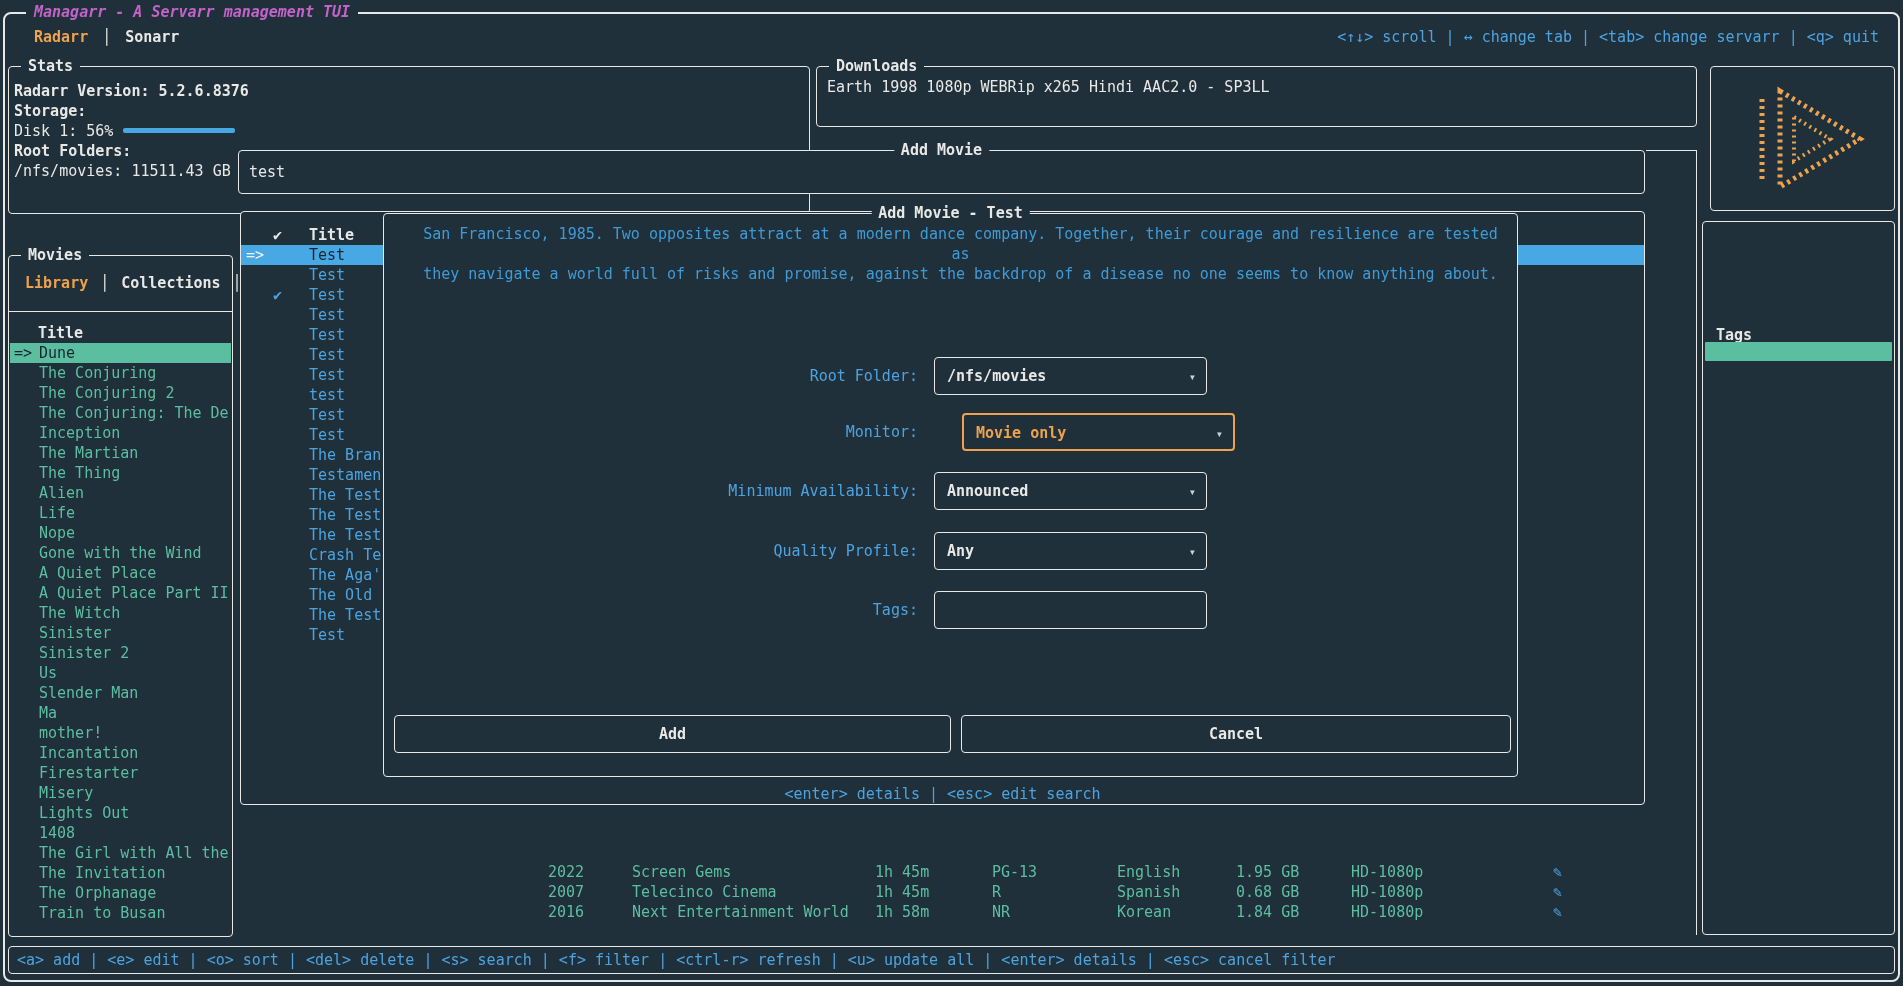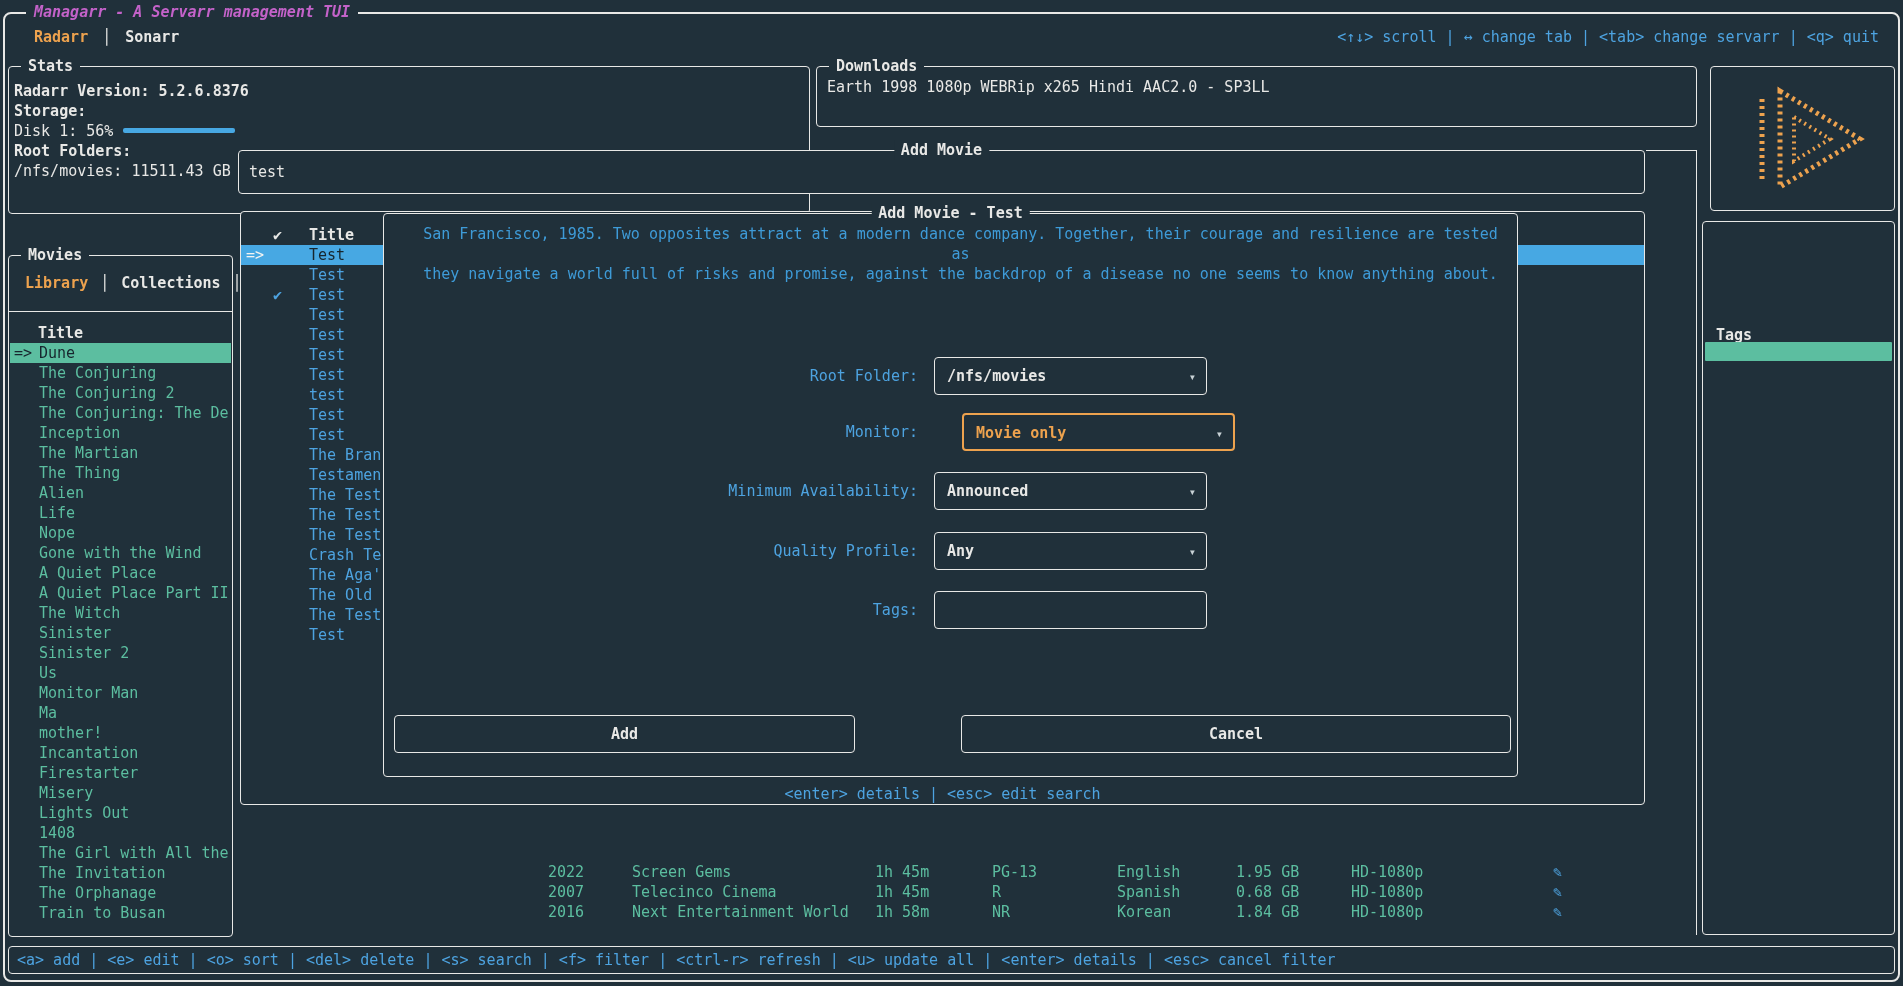--- a/index.html
+++ b/index.html
@@ -70,21 +70,21 @@
   #modal-overview{position:absolute;left:8px;right:8px;top:10px;text-align:center;color:var(--desc);font-weight:normal;margin-left:20px;}
   .field-row{position:absolute;left:0;width:100%;height:40px;}
   .field-label{position:absolute;left:0;top:9px;width:534px;text-align:right;color:var(--blue);}
   .field-box{position:absolute;left:550px;top:0;width:273px;height:38px;border:1px solid var(--fg);border-radius:4px;}
   .field-value{position:absolute;left:12px;top:8px;font-weight:bold;white-space:nowrap;}
   .field-arrow{position:absolute;right:10px;top:9px;color:#c9d2d6;font-size:12px;}
   .field-row.focused .field-box{border:2px solid var(--orange);margin-left:28px;}
   .field-row.focused .field-value{color:var(--orange);}
   #row-root{top:143px;} #row-monitor{top:199px;} #row-minavail{top:258px;} #row-quality{top:318px;} #row-tags{top:377px;}
   .modal-btn{position:absolute;top:501px;height:38px;border:1px solid var(--fg);border-radius:4px;text-align:center;font-weight:bold;line-height:36px;cursor:pointer;}
-  #btn-add{left:10px;width:461px;}
+  #btn-add{left:10px;width:557px;}
   #btn-cancel{left:577px;width:550px;}
   
   #base-table-rows{position:absolute;left:0;top:862px;width:1700px;}
   .trow{position:relative;height:20px;color:var(--teal);white-space:nowrap;}
   .trow span{position:absolute;}
   .c-year{left:548px;} .c-studio{left:632px;} .c-runtime{left:875px;} .c-rating{left:992px;}
   .c-lang{left:1117px;} .c-size{left:1236px;} .c-quality{left:1351px;}
   .c-icon{left:1553px;color:var(--blue);}
   
   #bottom-bar{left:8px;top:946px;width:1887px;height:28px;}
@@ -209,21 +209,21 @@
         <div class="mrow">
         <span class="marker"></span>
         <span class="mtitle">Sinister 2</span>
       </div>
         <div class="mrow">
         <span class="marker"></span>
         <span class="mtitle">Us</span>
       </div>
         <div class="mrow">
         <span class="marker"></span>
-        <span class="mtitle">Monitor Man</span>
+        <span class="mtitle">Slender Man</span>
       </div>
         <div class="mrow">
         <span class="marker"></span>
         <span class="mtitle">Ma</span>
       </div>
         <div class="mrow">
         <span class="marker"></span>
         <span class="mtitle">mother!</span>
       </div>
         <div class="mrow">

